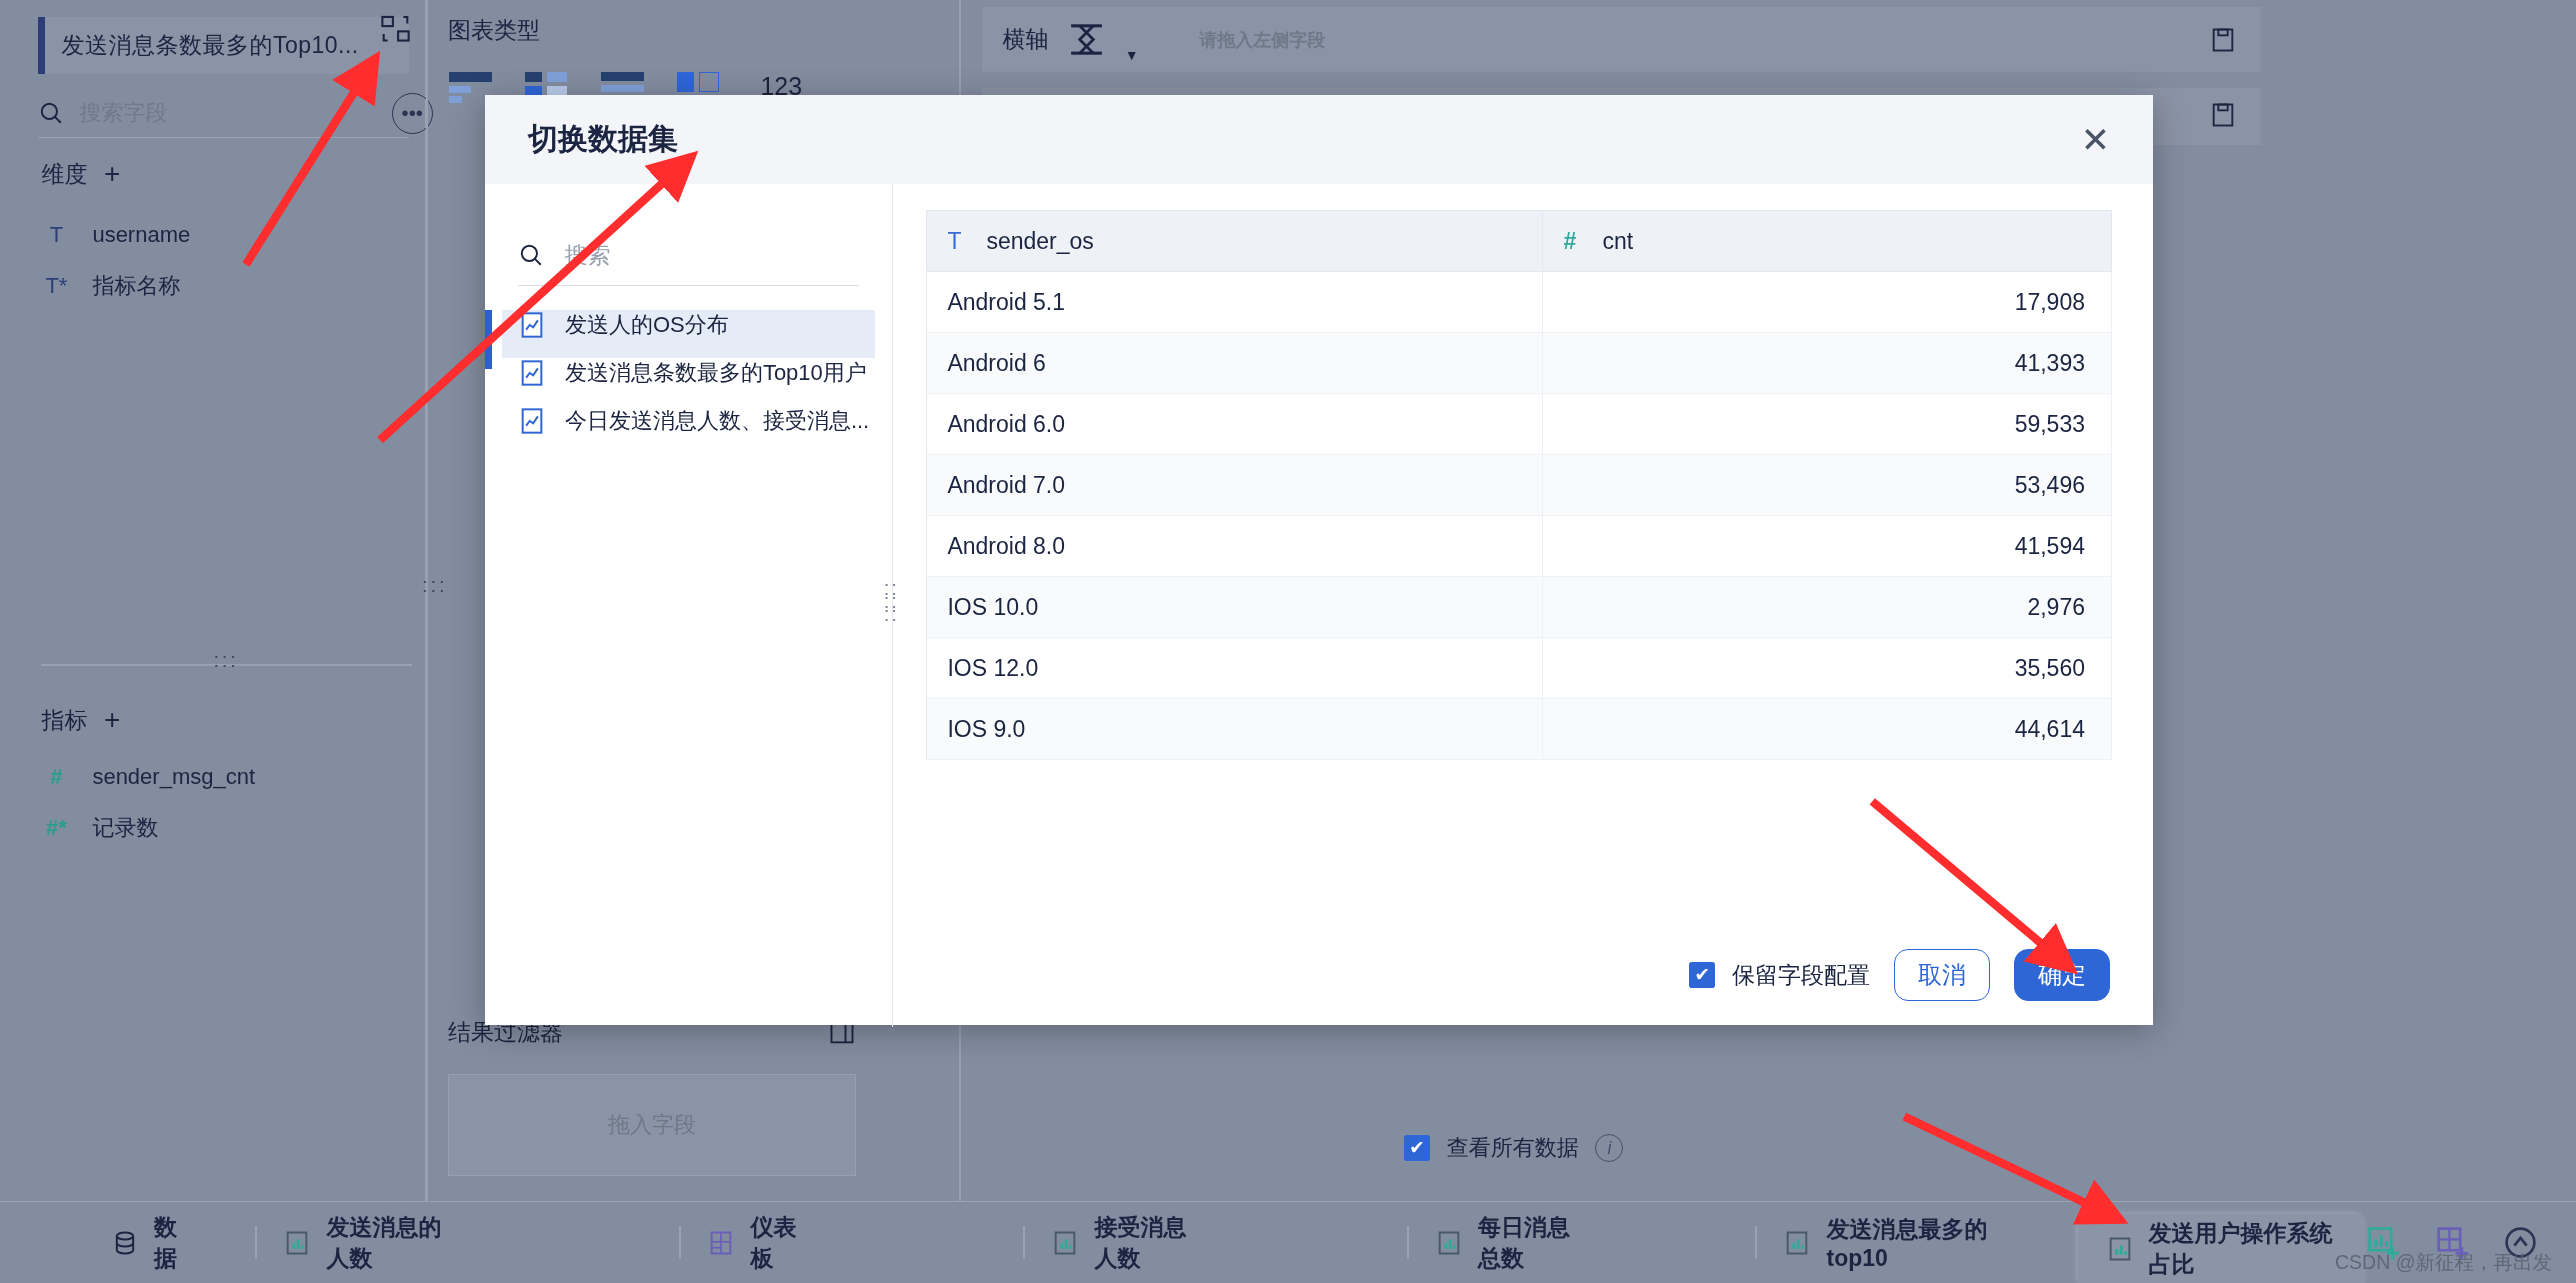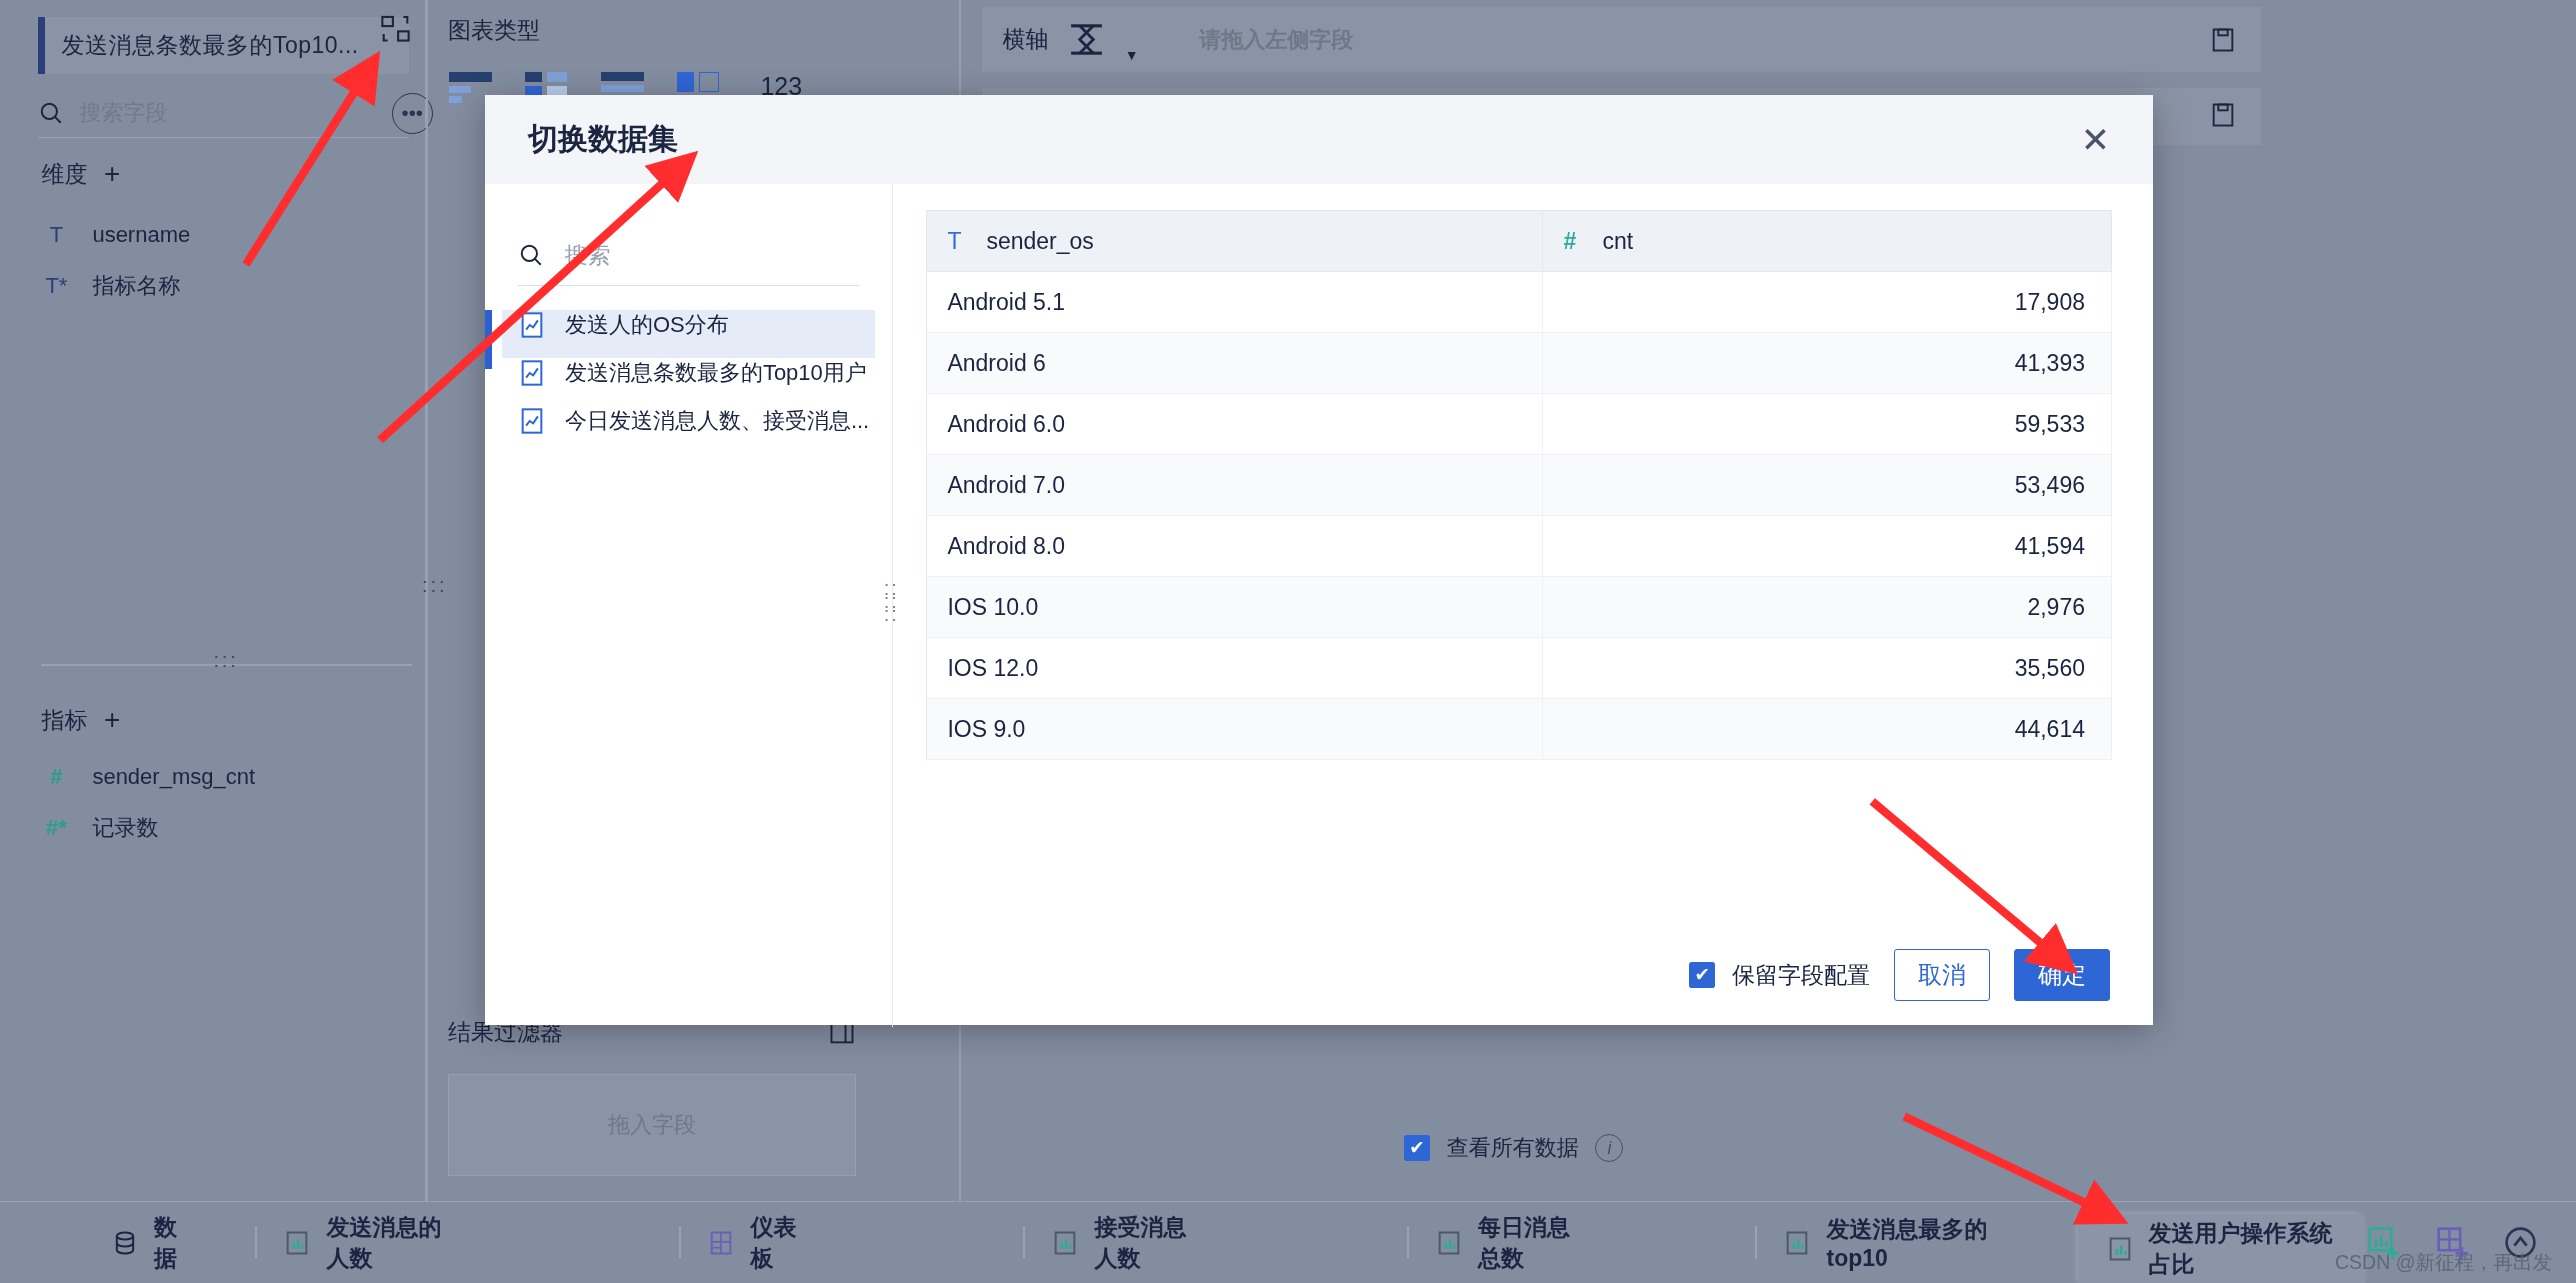--- a/index.html
+++ b/index.html
@@ -105,21 +105,21 @@
 
   
   .right-panel { position: absolute; left: 982px; top: 0; right: 0; height: 1203px; }
   .axis-row {
     position: absolute; left: 0px; top: 7.4px; width: 1279px; height: 65px;
     background: #8b94a6; display: flex; align-items: center; padding-left: 20.4px; gap: 16.7px;
   }
   .axis-label { font-size: 23px; color: #1b2440; }
   .axis-icon { width: 43px; height: 41px; position: relative; }
   .axis-caret { font-size: 14px; color: #1b2440; align-self: flex-end; margin-bottom: 9.3px; }
-  .axis-ph { font-size: 22px; color: #6e7889; margin-left: 44px; font-weight: bold; }
+  .axis-ph { font-size: 18px; color: #6e7889; margin-left: 44px; font-weight: bold; }
   .axis-row2 {
     position: absolute; left: 0px; top: 88px; width: 1279px; height: 57px;
     background: #8b94a6;
   }
   .viewall {
     position: absolute; left: 422px; top: 1133px;
     display: flex; align-items: center; gap: 16.7px; font-size: 22px; color: #1b2440;
   }
   .cb {
     width: 26px; height: 26px; background: #2f66d6; border-radius: 2.8px;
@@ -203,21 +203,21 @@
   }
 
   .modal-footer {
     position: absolute; right: 43px; bottom: 24px;
     display: flex; align-items: center; gap: 24px;
   }
   .keep-cfg { display: flex; align-items: center; gap: 16.7px; font-size: 23px; color: #1b2440; }
   .btn {
     height: 52px; min-width: 96px; padding: 0 22px;
     display: flex; align-items: center; justify-content: center;
-    font-size: 24px; border-radius: 3px; cursor: pointer;
+    font-size: 24px; border-radius: 14px; cursor: pointer;
   }
   .btn.ghost { border: 1.9px solid #2f66d6; color: #2f66d6; background: #fff; }
   .btn.primary { background: #2f66d6; color: #fff; border: 1.9px solid #2f66d6; }
 
   
   .tabbar {
     position: absolute; left: 0; bottom: 0; width: 2576px; height: 82px;
     background: #838da0;
     border-top: 1.9px solid #9aa3b4;
     display: flex; align-items: center;

